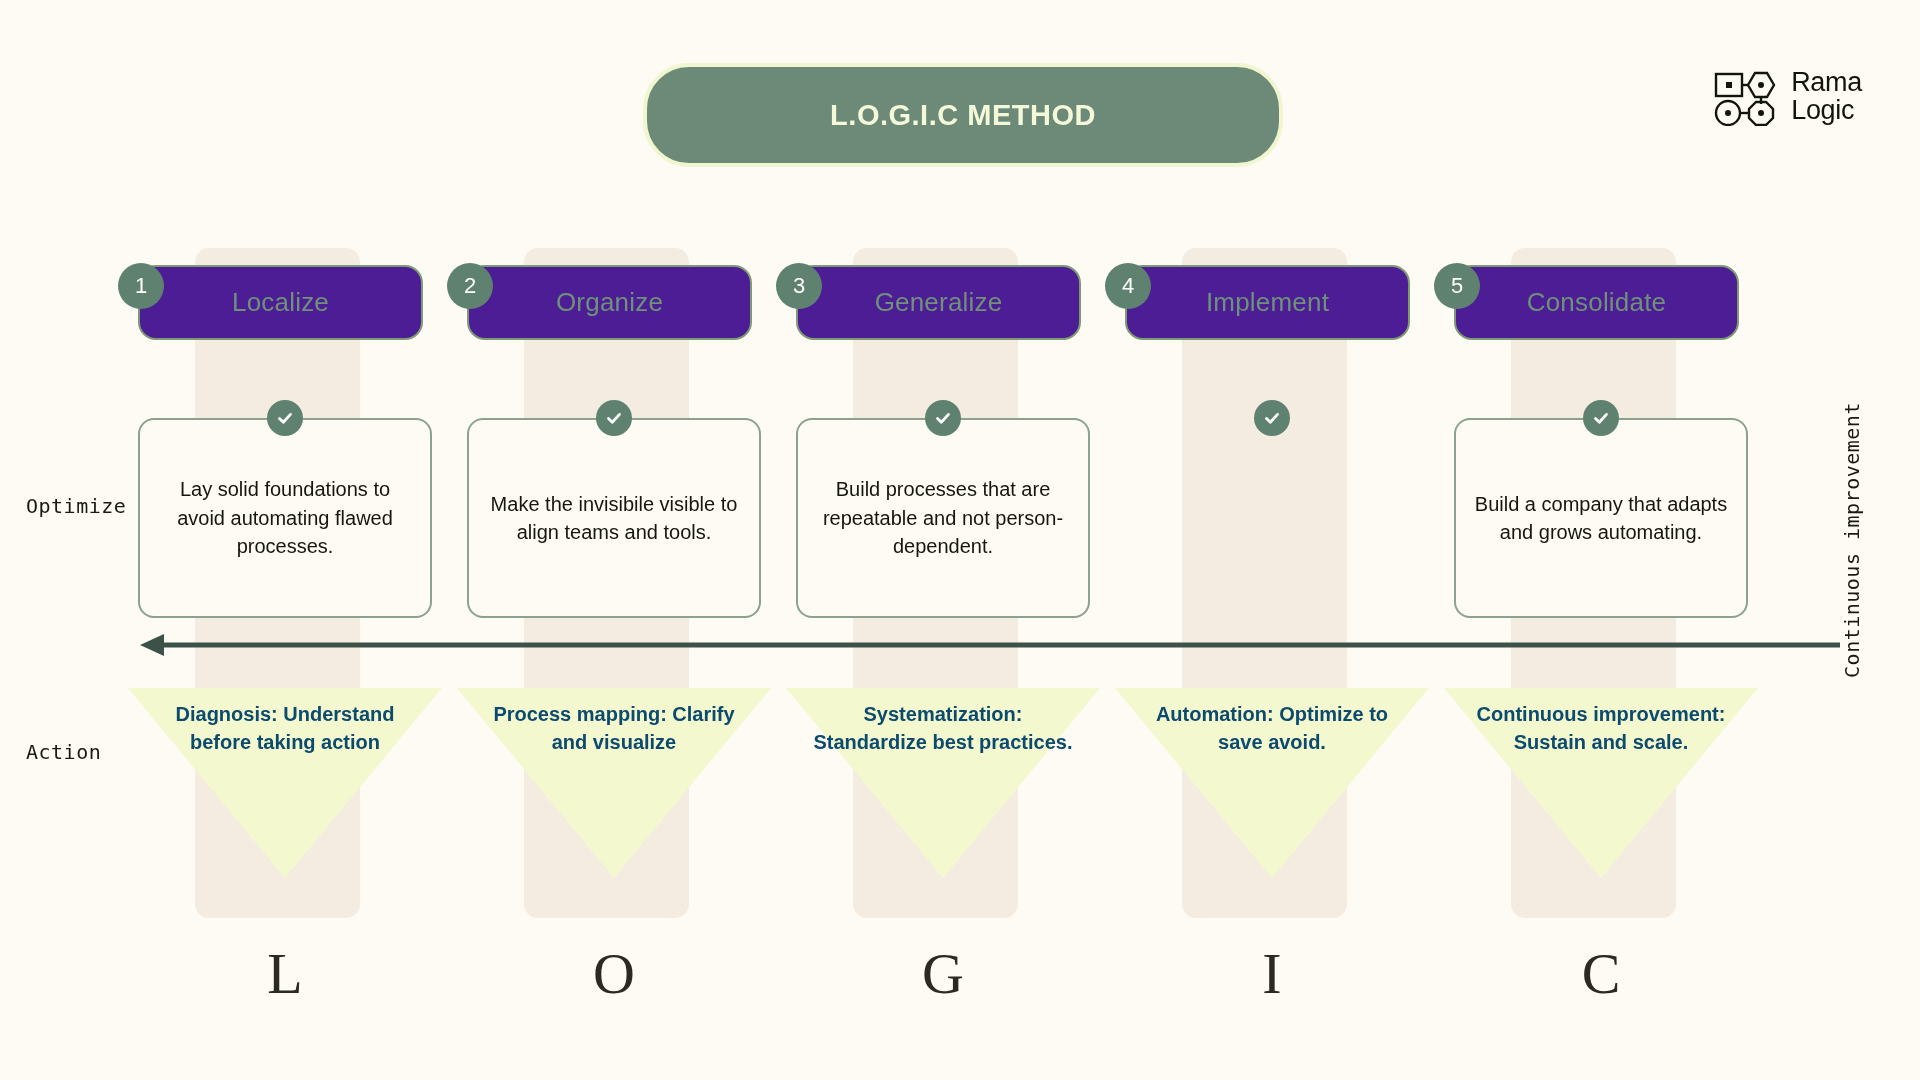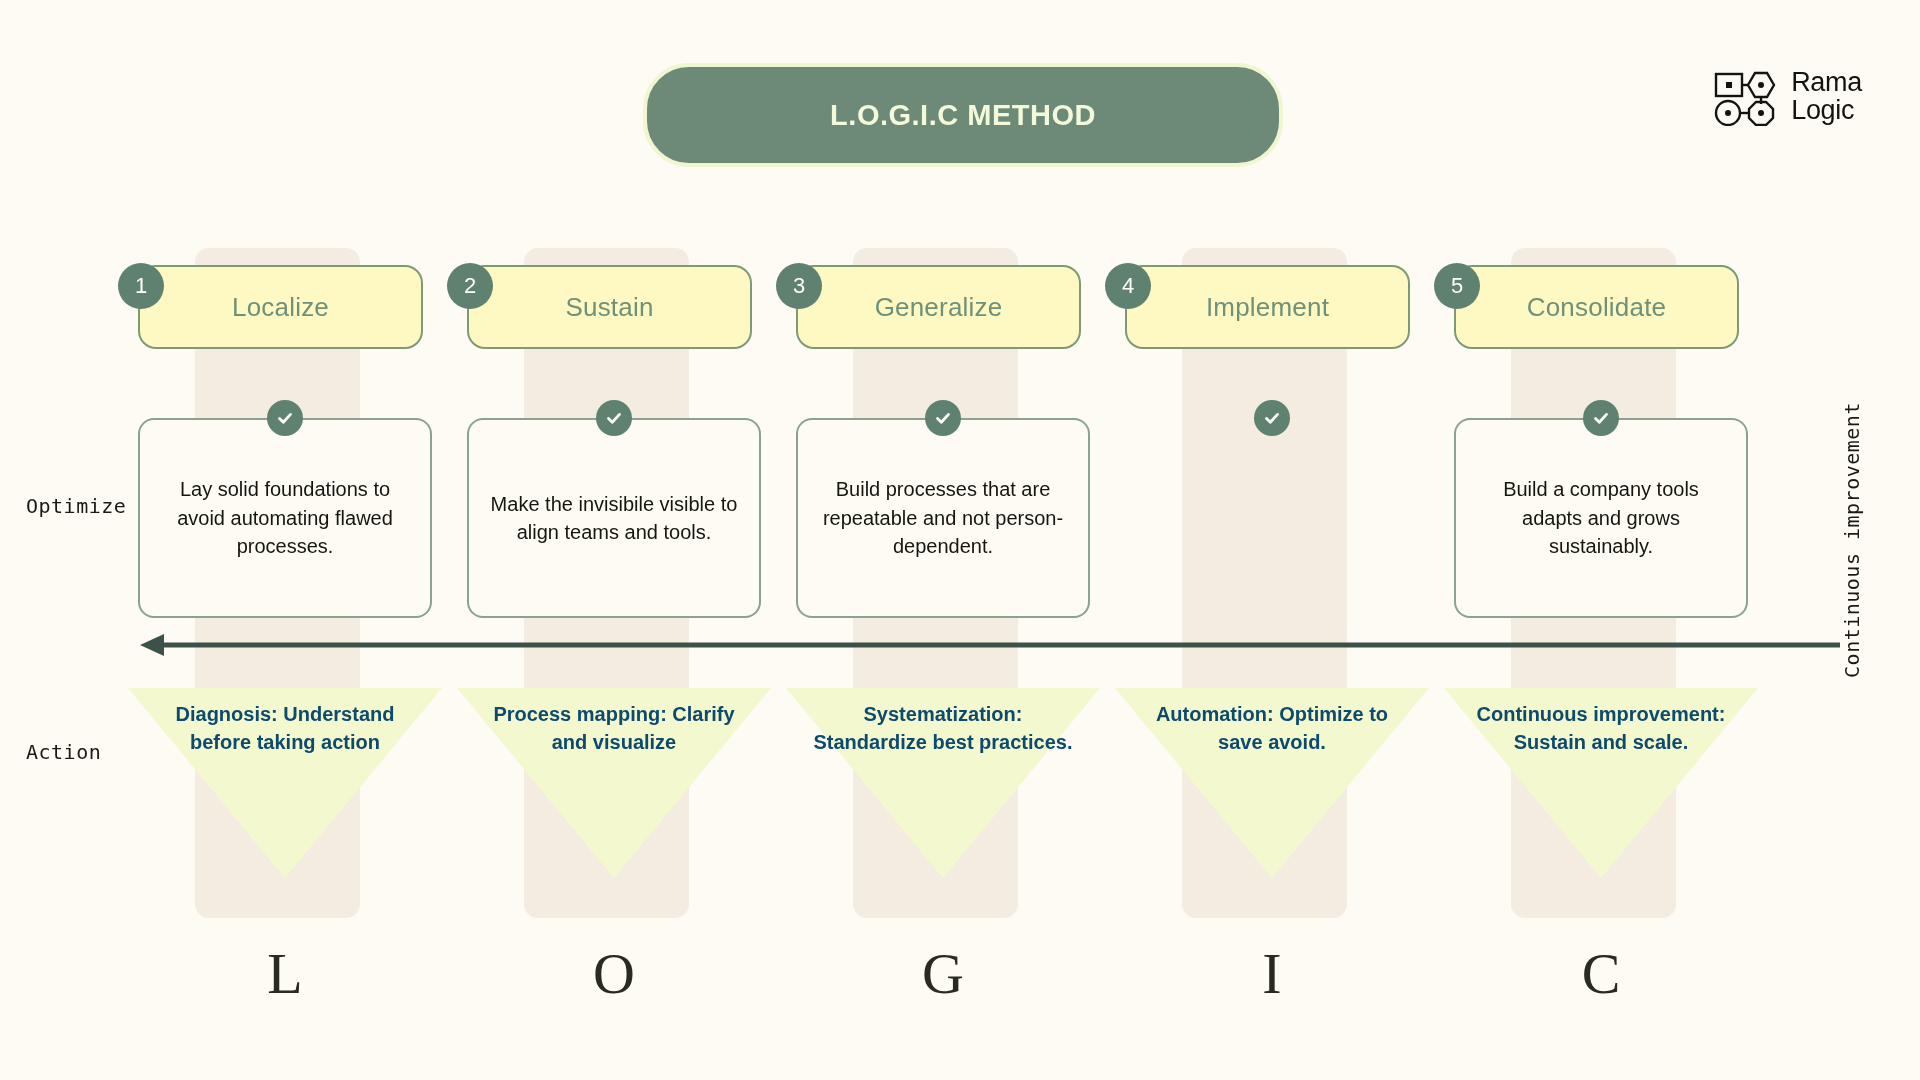--- a/index.html
+++ b/index.html
@@ -113,22 +113,22 @@
     background: #f5ece1;
     border-radius: 14px;
   }
 
   
   .col .step-header {
     position: absolute;
     left: 18px;
     top: 265px;
     width: 285px;
-    height: 84px;
-    background: #fef9c3;
+    height: 75px;
+    background: #4c1d95;
     border: 2px solid #7e9a74;
     border-radius: 18px;
     display: flex;
     align-items: center;
     justify-content: center;
   }
   .col .step-header .step-title {
     font-size: 26px;
     color: #6f9079;
     letter-spacing: 0.2px;
@@ -282,21 +282,21 @@
       </svg>
     </div>
     <div class="action-triangle"></div>
     <div class="action-text">Diagnosis: Understand before taking action</div>
     <div class="big-letter">L</div>
   </div>
 
   <div class="col col-2">
     <div class="backdrop"></div>
     <div class="step-header">
-      <span class="step-title">Sustain</span>
+      <span class="step-title">Organize</span>
     </div>
     <div class="step-badge">2</div>
     <div class="objective-card">
       <div class="objective-text">Make the invisibile visible to align teams and tools.</div>
     </div>
     <div class="check-badge">
       <svg width="20" height="20" viewBox="0 0 20 20">
         <path d="M4.5 10.5 L8.3 14.2 L15.5 6.4" fill="none" stroke="#ffffff" stroke-width="2.8" stroke-linecap="round" stroke-linejoin="round"></path>
       </svg>
     </div>
@@ -340,21 +340,21 @@
     <div class="big-letter">I</div>
   </div>
 
   <div class="col col-5">
     <div class="backdrop"></div>
     <div class="step-header">
       <span class="step-title">Consolidate</span>
     </div>
     <div class="step-badge">5</div>
     <div class="objective-card">
-      <div class="objective-text">Build a company tools adapts and grows sustainably.</div>
+      <div class="objective-text">Build a company that adapts and grows automating.</div>
     </div>
     <div class="check-badge">
       <svg width="20" height="20" viewBox="0 0 20 20">
         <path d="M4.5 10.5 L8.3 14.2 L15.5 6.4" fill="none" stroke="#ffffff" stroke-width="2.8" stroke-linecap="round" stroke-linejoin="round"></path>
       </svg>
     </div>
     <div class="action-triangle"></div>
     <div class="action-text">Continuous improvement: Sustain and scale.</div>
     <div class="big-letter">C</div>
   </div>

